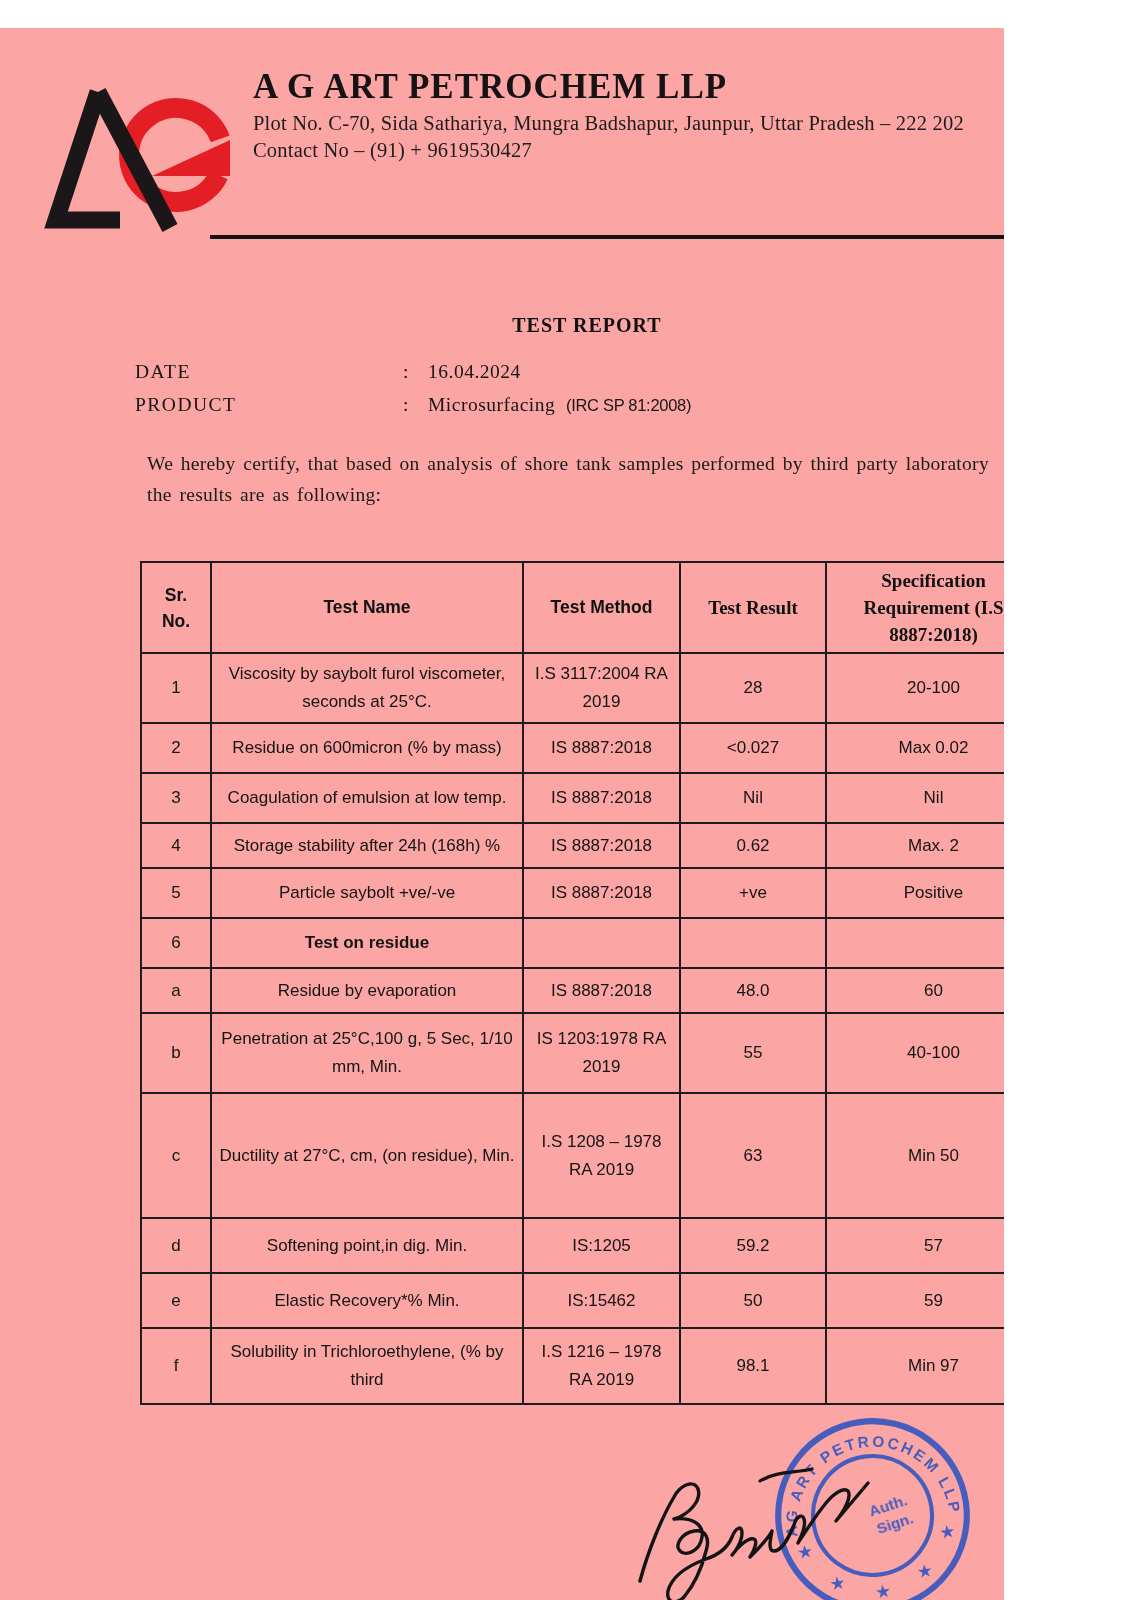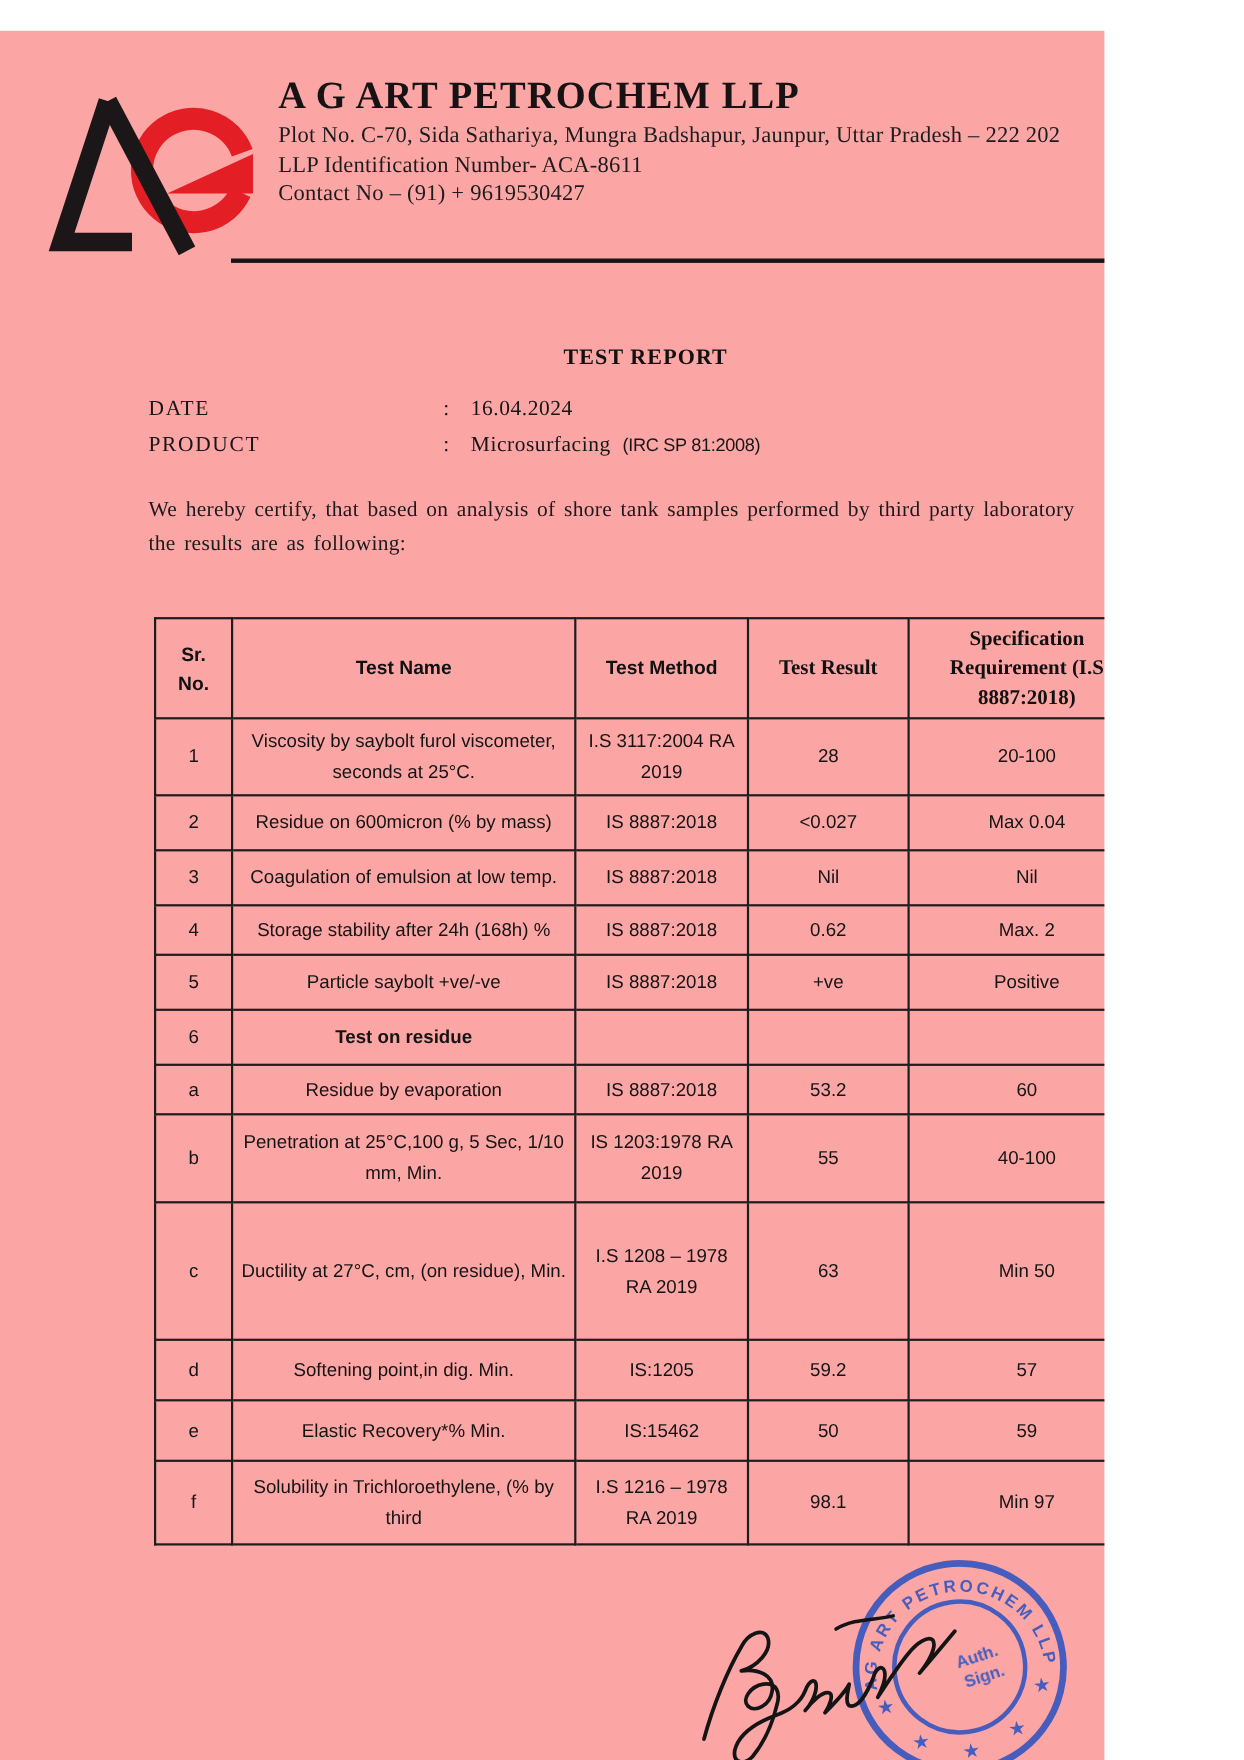--- a/index.html
+++ b/index.html
@@ -46,21 +46,21 @@
   }
   .meta-row { position: absolute; left: 135px; width: 800px; height: 26px; font-size: 19.5px; }
   .meta-row .lbl { position: absolute; left: 0; letter-spacing: 1.5px; }
   .meta-row .col { position: absolute; left: 268px; }
   .meta-row .val { position: absolute; left: 293px; letter-spacing: 0.5px; }
   .meta-row .spec-note {
     font-family: "Liberation Sans", sans-serif;
     font-size: 16.5px; letter-spacing: -0.3px;
   }
   .certify {
-    position: absolute; left: 135px; top: 420px; width: 845px;
+    position: absolute; left: 147px; top: 420px; width: 845px;
     font-size: 19.5px; line-height: 31px; letter-spacing: 0.3px;
     word-spacing: 2.5px; color: #1a1a1a;
   }
 
   
   table.results {
     position: absolute; left: 140px; top: 533px;
     border-collapse: collapse;
     table-layout: fixed;
     width: 900px;
@@ -111,21 +111,20 @@
 
     <g>
       <path d="M62,12 L20,140 L84,140" fill="none" stroke="#1b1718" stroke-width="17" stroke-linejoin="miter"></path>
       <path d="M62,12 L134,148" fill="none" stroke="#1b1718" stroke-width="17"></path>
     </g>
   </svg>
 
   <div class="head-text">
     <div class="company-name">A G ART PETROCHEM LLP</div>
     <div class="head-line">Plot No. C-70, Sida Sathariya, Mungra Badshapur, Jaunpur, Uttar Pradesh – 222 202</div>
-    <div class="head-line">LLP Identification Number- ACA-8611</div>
     <div class="head-line">Contact No – (91) + 9619530427</div>
   </div>
   <div class="head-rule"></div>
 
   <div class="report-title">TEST REPORT</div>
 
   <div class="meta-row" style="top:333px;">
     <span class="lbl">DATE</span>
     <span class="col">:</span>
     <span class="val">16.04.2024</span>
@@ -162,21 +161,21 @@
           <td>Viscosity by saybolt furol viscometer, seconds at 25°C.</td>
           <td>I.S 3117:2004 RA 2019</td>
           <td>28</td>
           <td>20-100</td>
         </tr>
         <tr style="height: 50px;">
           <td>2</td>
           <td>Residue on 600micron (% by mass)</td>
           <td>IS 8887:2018</td>
           <td>&lt;0.027</td>
-          <td>Max 0.04</td>
+          <td>Max 0.02</td>
         </tr>
         <tr style="height: 50px;">
           <td>3</td>
           <td>Coagulation of emulsion at low temp.</td>
           <td>IS 8887:2018</td>
           <td>Nil</td>
           <td>Nil</td>
         </tr>
         <tr style="height: 45px;">
           <td>4</td>
@@ -196,21 +195,21 @@
           <td>6</td>
           <td class="bold">Test on residue</td>
           <td></td>
           <td></td>
           <td></td>
         </tr>
         <tr style="height: 45px;">
           <td>a</td>
           <td>Residue by evaporation</td>
           <td>IS 8887:2018</td>
-          <td>53.2</td>
+          <td>48.0</td>
           <td>60</td>
         </tr>
         <tr style="height: 80px;">
           <td>b</td>
           <td>Penetration at 25°C,100 g, 5 Sec, 1/10 mm, Min.</td>
           <td>IS 1203:1978 RA 2019</td>
           <td>55</td>
           <td>40-100</td>
         </tr>
         <tr style="height: 125px;">

